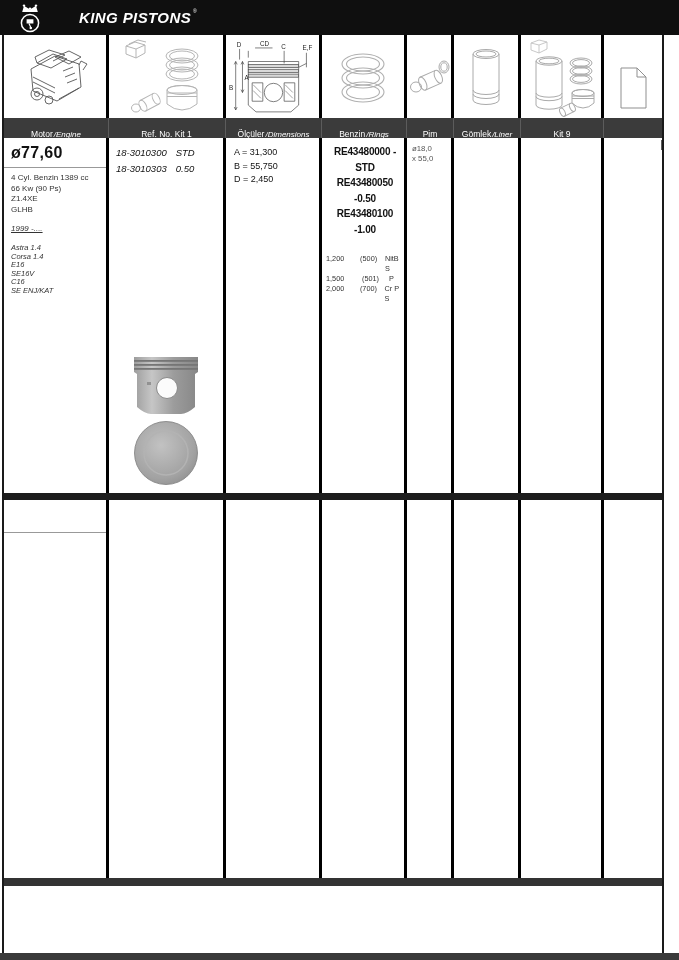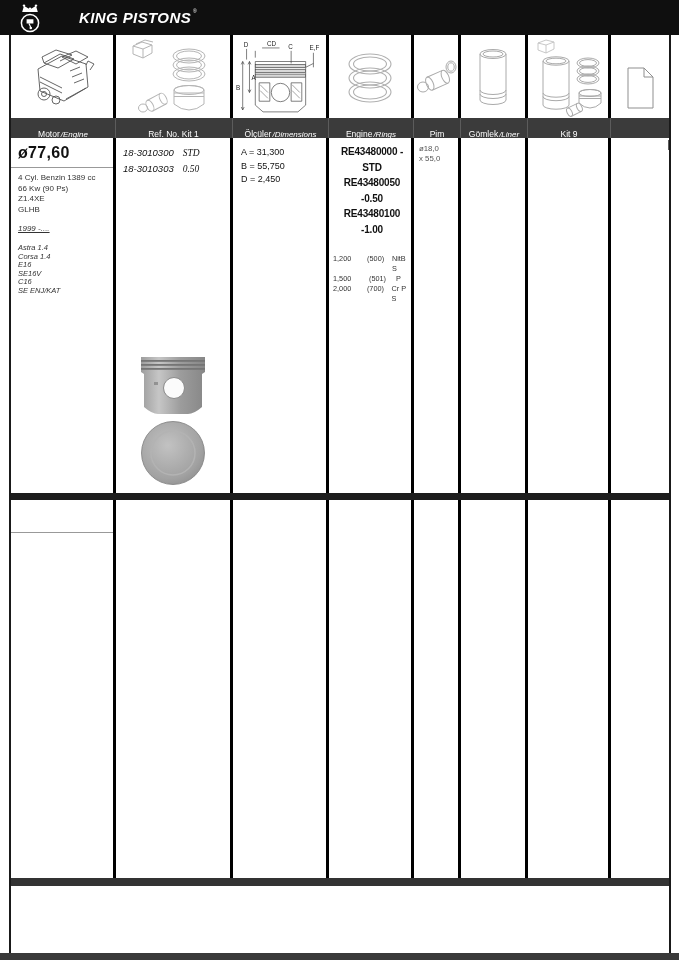--- a/index.html
+++ b/index.html
@@ -8,21 +8,21 @@
           font-family:"Liberation Sans", sans-serif; overflow:hidden; }
 
   
   .topbar { position:absolute; left:0; top:0; width:679px; height:35px; background:#0f0f0f;
             display:flex; align-items:center; padding-left:16px; }
   .logo-ico { margin-right:7px; margin-top:2px; }
   .logo-text { color:#fff; font-weight:bold; font-style:italic; font-size:15px; letter-spacing:.4px;margin-left:28px; }
   .logo-reg { color:#fff; font-size:5px; position:relative; top:-7px; left:2px; }
 
   
-  .frame { position:absolute; left:9px; top:35px; width:662px;
+  .frame { position:absolute; left:2px; top:35px; width:662px;
            border-left:2px solid #1a1a1a; border-right:2px solid #1a1a1a; background:#fff; }
   .row { display:grid; grid-template-columns:105px 117px 96px 85px 47px 67px 83px 58px; }
   .gc { border-right:3px solid #000000; position:relative; }
   .gc:last-child { border-right:none;margin-top:22px; }
 
   .icons-row { height:83px; }
   .icons-row .gc { display:flex; align-items:center; justify-content:center; }
 
   .header-row { height:20px; background:#3b3b3b; }
   .header-row .gc { display:flex; align-items:center; justify-content:center;
@@ -38,21 +38,21 @@
 
   
   .bore-box { height:30px; border-bottom:1px solid #999; padding:6px 0 0 7px;
               font-size:16px; font-weight:bold; color:#111; letter-spacing:.3px; }
   .eng-block { padding:5px 7px 0; font-size:8px; line-height:10.5px; color:#333; }
   .years { margin:9px 7px 0; font-size:8px; font-style:italic; text-decoration:underline; color:#333; }
   .models { margin:11px 7px 0; font-size:7.5px; font-style:italic; line-height:8.5px; color:#333; }
 
   
   .kit-refs { padding:7px 0 0 7px; font-style:italic; font-size:9.5px; color:#111; line-height:16px; }
-  .kit-refs .sz { margin-left:9px;font-family:Liberation Serif, serif; }
+  .kit-refs .sz { margin-left:9px; }
   .photo-side { position:absolute; top:217px; left:50%; transform:translateX(-50%); }
   .photo-top  { position:absolute; top:282px; left:50%; transform:translateX(-50%); }
 
   
   .dims { padding:8px 0 0 8px; font-size:9px; line-height:13.5px; color:#111; }
 
   
   .ring-refs { padding:6px 0 0 4px; font-weight:bold; font-size:10px; line-height:15.5px;
                color:#111; letter-spacing:-.2px;text-align:center; }
   .ring-specs { margin-top:17px; padding-left:4px; font-size:7.3px; color:#333; line-height:10px; }
@@ -232,21 +232,21 @@
       </div>
       <div class="gc">
         <span>Ref. No. Kit 1</span>
         <span class="it"></span>
       </div>
       <div class="gc">
         <span>Ölçüler</span>
         <span class="it">/Dimensions</span>
       </div>
       <div class="gc">
-        <span>Engine</span>
+        <span>Benzin</span>
         <span class="it">/Rings</span>
       </div>
       <div class="gc">
         <span>Pim</span>
       </div>
       <div class="gc">
         <span>Gömlek</span>
         <span class="it">/Liner</span>
       </div>
       <div class="gc">

